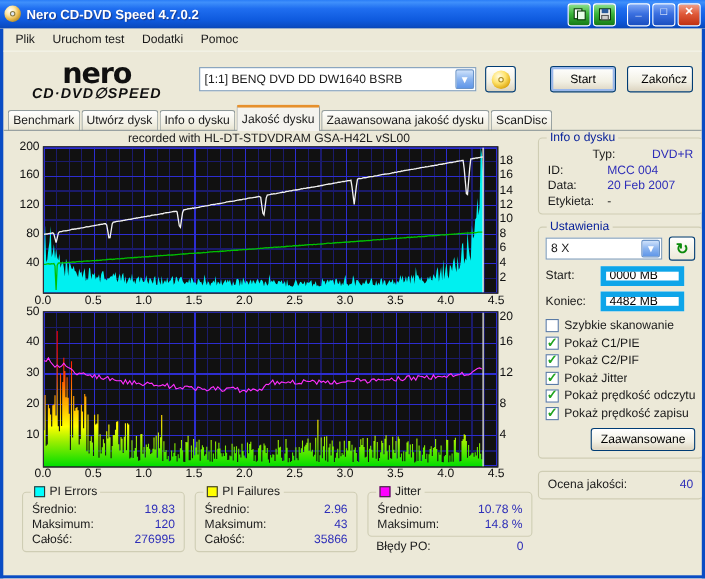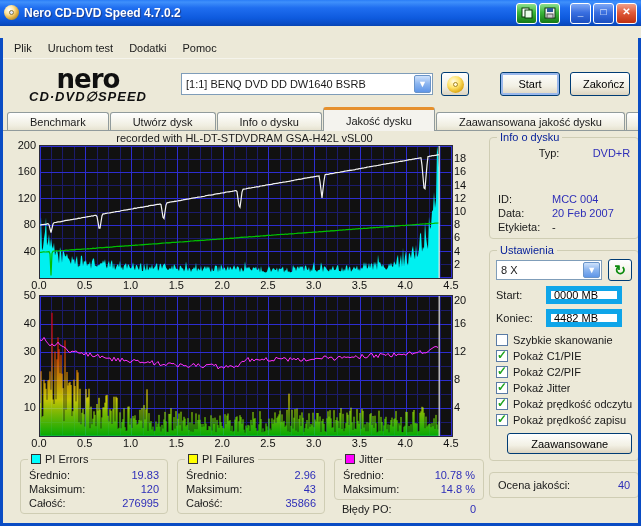--- a/index.html
+++ b/index.html
@@ -1,17 +1,17 @@
 <!DOCTYPE html>
 <html><head>
 <meta charset="utf-8">
 <style>
   html,body{margin:0;padding:0;}
   body{width:641px;height:526px;font-family:"Liberation Sans",sans-serif;font-size:11px;color:#1a1a1a;background:#ece9d8;overflow:hidden;}
-  .window{width:641px;height:526px;display:flex;flex-direction:column;box-sizing:border-box;gap:12px;}
+  .window{width:641px;height:526px;display:flex;flex-direction:column;box-sizing:border-box;}
   
   .titlebar{height:26px;display:flex;align-items:center;padding:0 4px;gap:4px;
     background:linear-gradient(180deg,#2a7df7 0%,#3f90fb 8%,#1f6ef0 30%,#0e5ade 70%,#0a4cc4 92%,#0845b2 100%);}
   .app-icon{width:16px;height:16px;position:relative;flex:0 0 auto;}
   .cd{width:15px;height:15px;border-radius:50%;background:radial-gradient(circle at 35% 32%,#ffffff,#ffe9a8 30%,#e8b84a 55%,#9a7a20 85%);position:relative;}
   .cd::after{content:"";position:absolute;left:5px;top:5px;width:5px;height:5px;border-radius:50%;background:#dfe8f8;border:1px solid #8a7a40;box-sizing:border-box;}
   .title-text{color:#fff;font-weight:bold;font-size:12px;text-shadow:1px 1px 1px #1a3a8a;flex:1 1 auto;white-space:nowrap;overflow:hidden;}
   .tb-btns{display:flex;align-items:center;gap:2px;}
   .tbtn{width:21px;height:21px;border-radius:3px;border:1px solid #ffffff;box-sizing:border-box;display:flex;align-items:center;justify-content:center;padding:0;cursor:default;color:#fff;font-size:11px;line-height:1;}
   .tbtn.green{background:linear-gradient(180deg,#8fe08f 0%,#3ab53a 45%,#157a15 100%);}
@@ -32,21 +32,21 @@
   .xpbtn{height:24px;border-radius:3px;border:1px solid #003c74;background:linear-gradient(180deg,#ffffff 0%,#f2f0e4 60%,#dcd4c0 100%);font-family:"Liberation Sans",sans-serif;font-size:11px;padding:0 12px;cursor:default;box-sizing:border-box;}
   .xpbtn.default{box-shadow:0 0 0 2px #9ab8ec inset;}
   .iconbtn{width:28px;padding:0;display:flex;align-items:center;justify-content:center;}
   .disc-icon{width:17px;height:17px;border-radius:50%;background:radial-gradient(circle at 38% 32%,#fffbe2,#ffe36b 40%,#e0ac18 72%,#a87908);position:relative;display:inline-block;}
   .disc-icon::after{content:"";position:absolute;left:6px;top:6px;width:5px;height:5px;border-radius:50%;background:#fff8d8;border:1px solid #a88820;box-sizing:border-box;}
   .btn-row{display:flex;gap:10px;margin-left:auto;}
   .xpbtn.w72{width:60px;}
   
   .tabstrip{height:22px;display:flex;align-items:flex-end;padding-left:4px;position:relative;}
   .tabstrip::after{content:"";position:absolute;left:0;right:0;bottom:0;height:1px;background:#919b9c;}
-  .tab{height:18px;display:flex;align-items:center;padding:0 22px;border:1px solid #919b9c;border-bottom:none;border-radius:3px 3px 0 0;background:linear-gradient(180deg,#ffffff,#f0eee1 70%,#e4e0cd);margin-right:1px;position:relative;white-space:nowrap;}
+  .tab{height:18px;display:flex;align-items:center;padding:0 4px;border:1px solid #919b9c;border-bottom:none;border-radius:3px 3px 0 0;background:linear-gradient(180deg,#ffffff,#f0eee1 70%,#e4e0cd);margin-right:1px;position:relative;white-space:nowrap;}
   .tab.active{height:21px;background:#f4f3ee;z-index:2;border-top:3px solid #e6902c;padding-top:0;}
   
   .content{flex:1 1 auto;display:flex;overflow:hidden;}
   .chartcol{width:483px;flex:0 0 auto;display:flex;flex-direction:column;}
   .chart-title{height:13px;text-align:center;font-size:11px;margin-top:1px;}
   .chartgrid{display:grid;grid-template-columns:36px 412px 1fr;}
   .yaxis{position:relative;}
   .yaxis span,.xaxis span{position:absolute;font-size:11px;color:#111;}
   .yaxis.left span{right:3px;transform:translateY(-50%);}
   .yaxis.right span{left:3px;transform:translateY(-50%);}
@@ -428,21 +428,21 @@
         </div>
       </div>
 
       <div class="rightcol">
         <div class="group g-info">
           <div class="gcaption">Info o dysku</div>
           <div class="kv" style="justify-content:flex-end;gap:14px;">
               <span style="width:40px">Typ:</span>
               <span class="val">DVD+R</span>
             </div>
-          <div class="kv" style="justify-content:flex-start;gap:14px;margin-top:32px;">
+          <div class="kv" style="justify-content:flex-start;gap:14px;">
               <span style="width:40px">ID:</span>
               <span class="val">MCC 004</span>
             </div>
           <div class="kv" style="justify-content:flex-start;gap:14px;">
               <span style="width:40px">Data:</span>
               <span class="val">20 Feb 2007</span>
             </div>
           <div class="kv" style="justify-content:flex-start;gap:14px;">
               <span style="width:40px">Etykieta:</span>
               <span>-</span>
@@ -494,21 +494,21 @@
               </span>
               <span class="cblabel">Pokaż prędkość odczytu</span>
             </div>
           <div class="cbrow">
               <span class="cb checked">
                 <span class="tick">✓</span>
               </span>
               <span class="cblabel">Pokaż prędkość zapisu</span>
             </div>
           <div class="advrow">
-              <button class="xpbtn" style="height:21px;padding:0 23px;">Zaawansowane</button>
+              <button class="xpbtn" style="height:21px;padding:0 8px;">Zaawansowane</button>
             </div>
         </div>
 
         <div class="group g-quality">
           <div class="kv">
               <span>Ocena jakości:</span>
               <span class="val">40</span>
             </div>
         </div>
 

